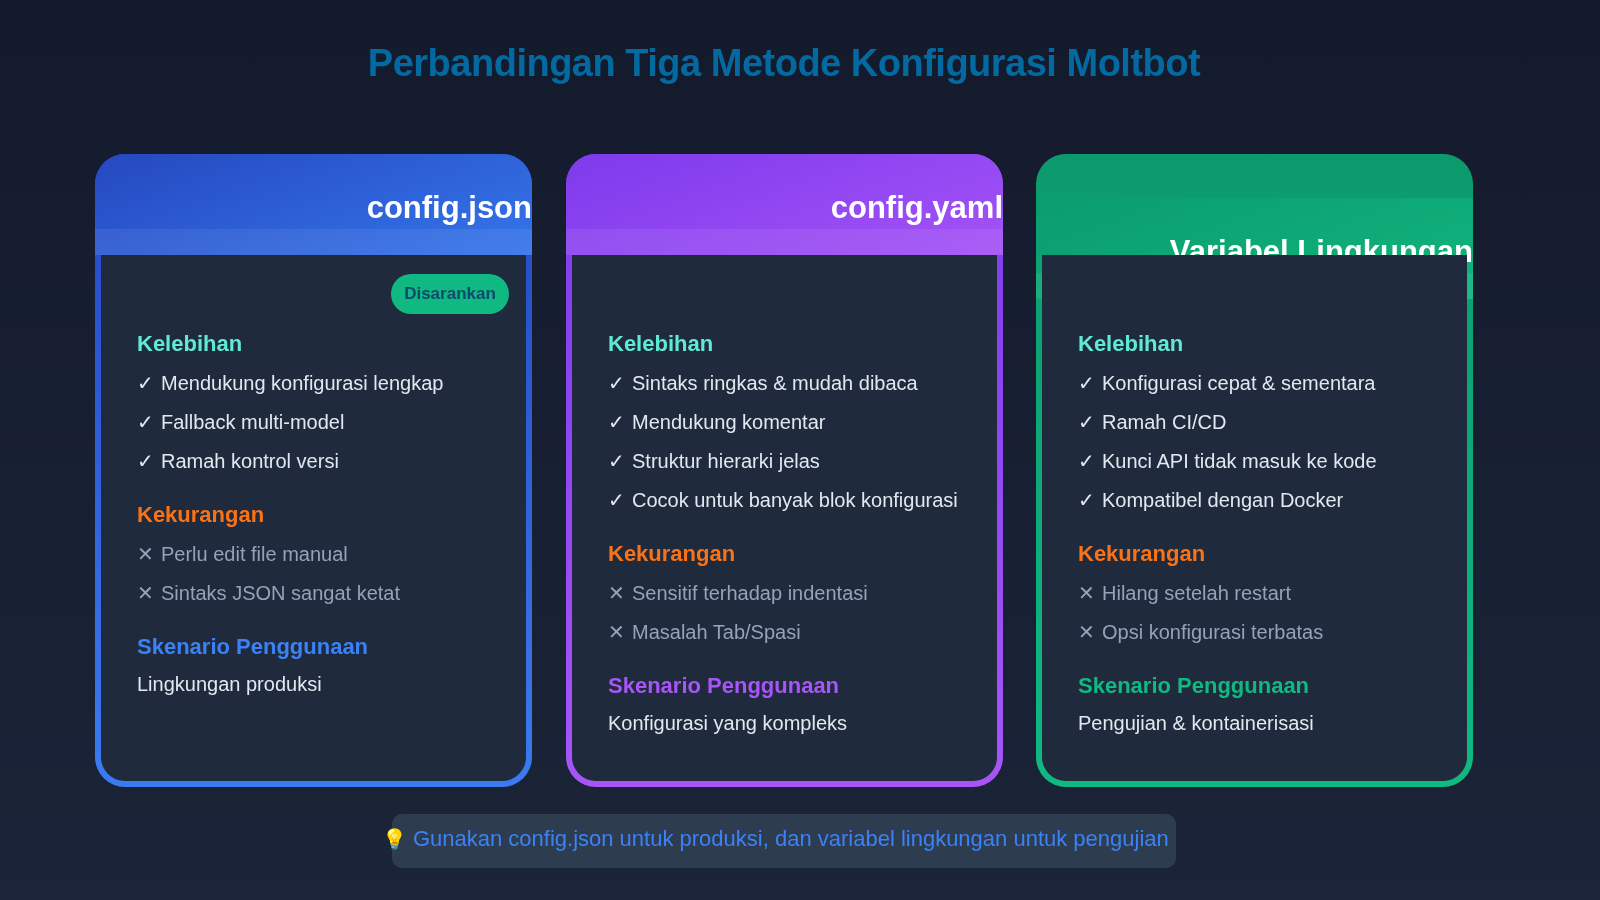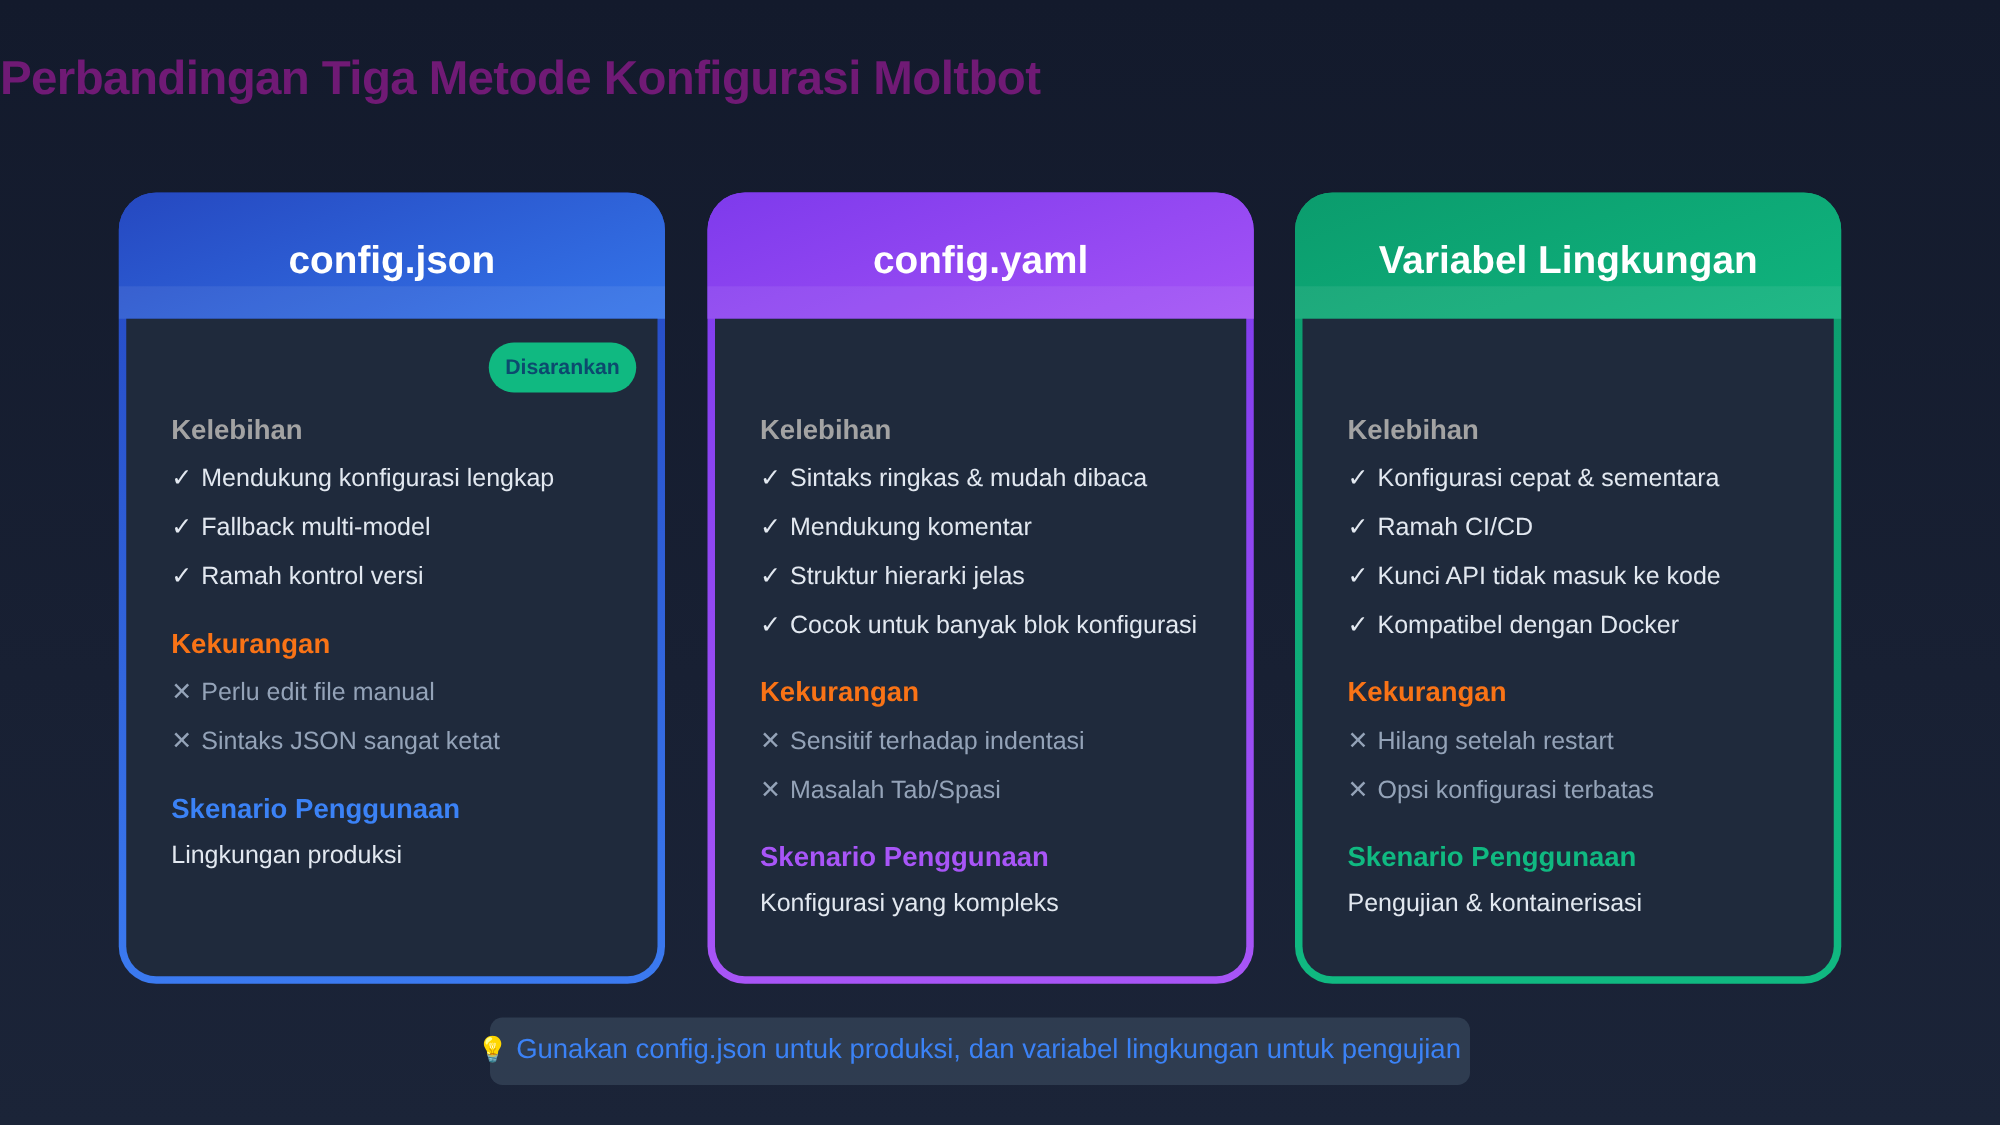--- a/index.html
+++ b/index.html
@@ -5,59 +5,59 @@
     * { box-sizing: border-box; margin: 0; padding: 0; }
     html, body {
       width: 1600px; height: 900px; overflow: hidden;
       background: linear-gradient(180deg, #131a2c 0%, #182033 60%, #1b2438 100%);
       font-family: "Liberation Sans", "DejaVu Sans", sans-serif;
       color: #e2e8f0;
     }
     .stage { position: relative; width: 1600px; height: 900px; }
     .title {
       position: absolute; left: 0; right: 32px; top: 42px;
-      text-align: left; font-size: 38px; font-weight: 700; color: #701a75;
+      text-align: center; font-size: 38px; font-weight: 700; color: #0369a1;
       letter-spacing: -0.5px;
     }
     .card {
       position: absolute; top: 154px; width: 437px; height: 633px;
       border-radius: 30px; overflow: hidden;
     }
     .card-inner {
       position: absolute; left: 6px; right: 6px; top: 101px; bottom: 6px;
       background: #1f2a3c;
       border-bottom-left-radius: 24px; border-bottom-right-radius: 24px;
     }
     .card-header {
       position: absolute; left: 0; right: 0; top: 0; height: 101px;
     }
     .card-header .band {
       position: absolute; left: 0; right: 0; top: 75px; height: 26px;
       background: rgba(255,255,255,0.07);
     }
     .card-title {
       position: absolute; left: 0; right: 0; top: 36px;
-      text-align: center; font-size: 31px; font-weight: 700; color: #ffffff;
+      text-align: right; font-size: 31px; font-weight: 700; color: #ffffff;
     }
     .card.json { left: 95px; background: linear-gradient(180deg, #2447c2 0%, #3b7af0 100%); }
     .card.json .card-header { background: linear-gradient(160deg, #2548c0 0%, #3575ea 100%); }
     .card.yaml { left: 566px; background: linear-gradient(180deg, #7c3aed 0%, #a855f7 100%); }
     .card.yaml .card-header { background: linear-gradient(160deg, #7e3aec 0%, #a453f6 100%); }
     .card.env { left: 1036px; background: linear-gradient(180deg, #0c9a6c 0%, #10b981 100%); }
-    .card.env .card-header { background: linear-gradient(160deg, #0b9c6d 0%, #10b47e 100%); }
+    .card.env .card-header { background: linear-gradient(160deg, #0b9c6d 0%, #10b47e 100%); margin-top: 44px; }
 
     .badge {
       position: absolute; right: 17px; top: 19px;
       background: #10b981; color: #0c4a6e; font-weight: 700; font-size: 17px;
       padding: 0 4px; height: 40px; line-height: 40px; width: 118px; text-align: center;
       border-radius: 20px;
     }
     .content { position: absolute; left: 36px; top: 74px; right: 0; }
     .sec-title { font-size: 22px; font-weight: 700; line-height: 30px; }
-    .sec-title.pros { color: #a3a3a3; }
+    .sec-title.pros { color: #5eead4; }
     .sec-title.cons { color: #f97316; }
     .sec-title.use-blue { color: #3b82f6; }
     .sec-title.use-purple { color: #a855f7; }
     .sec-title.use-green { color: #10b981; }
     .item { font-size: 20px; line-height: 39px; white-space: nowrap; }
     .item.pro { color: #e2e8f0; }
     .item.con { color: #94a3b8; }
     .item .mark { display: inline-block; width: 24px; }
     .gap { height: 19px; }
     .usecase { font-size: 20px; line-height: 39px; color: #e2e8f0; margin-top: 3px; }

